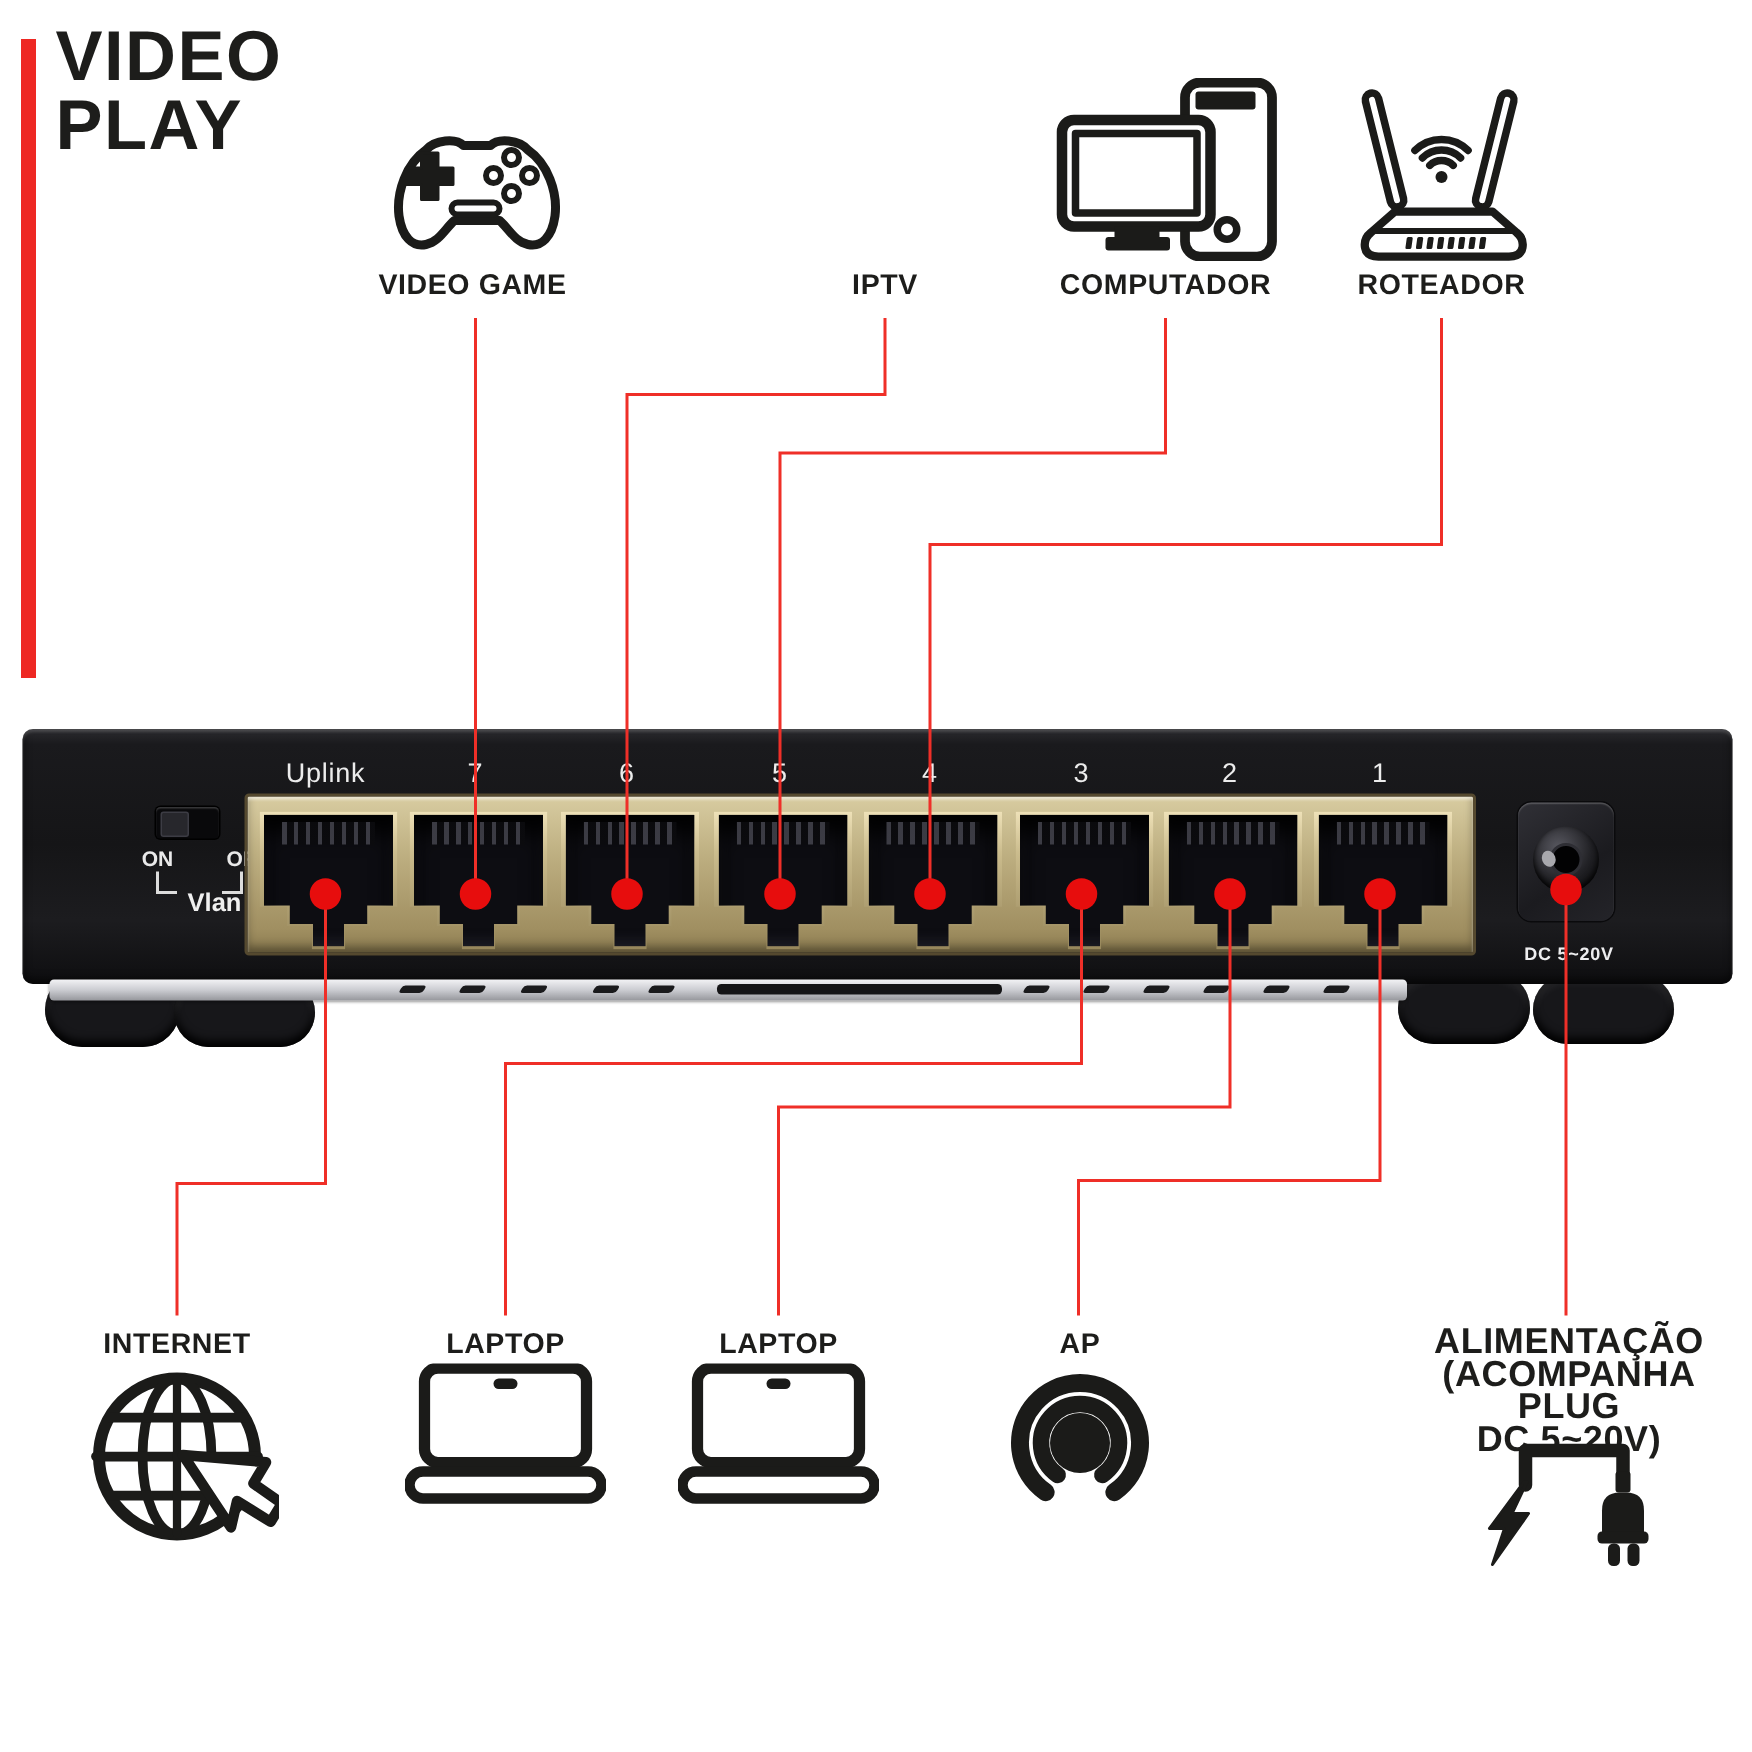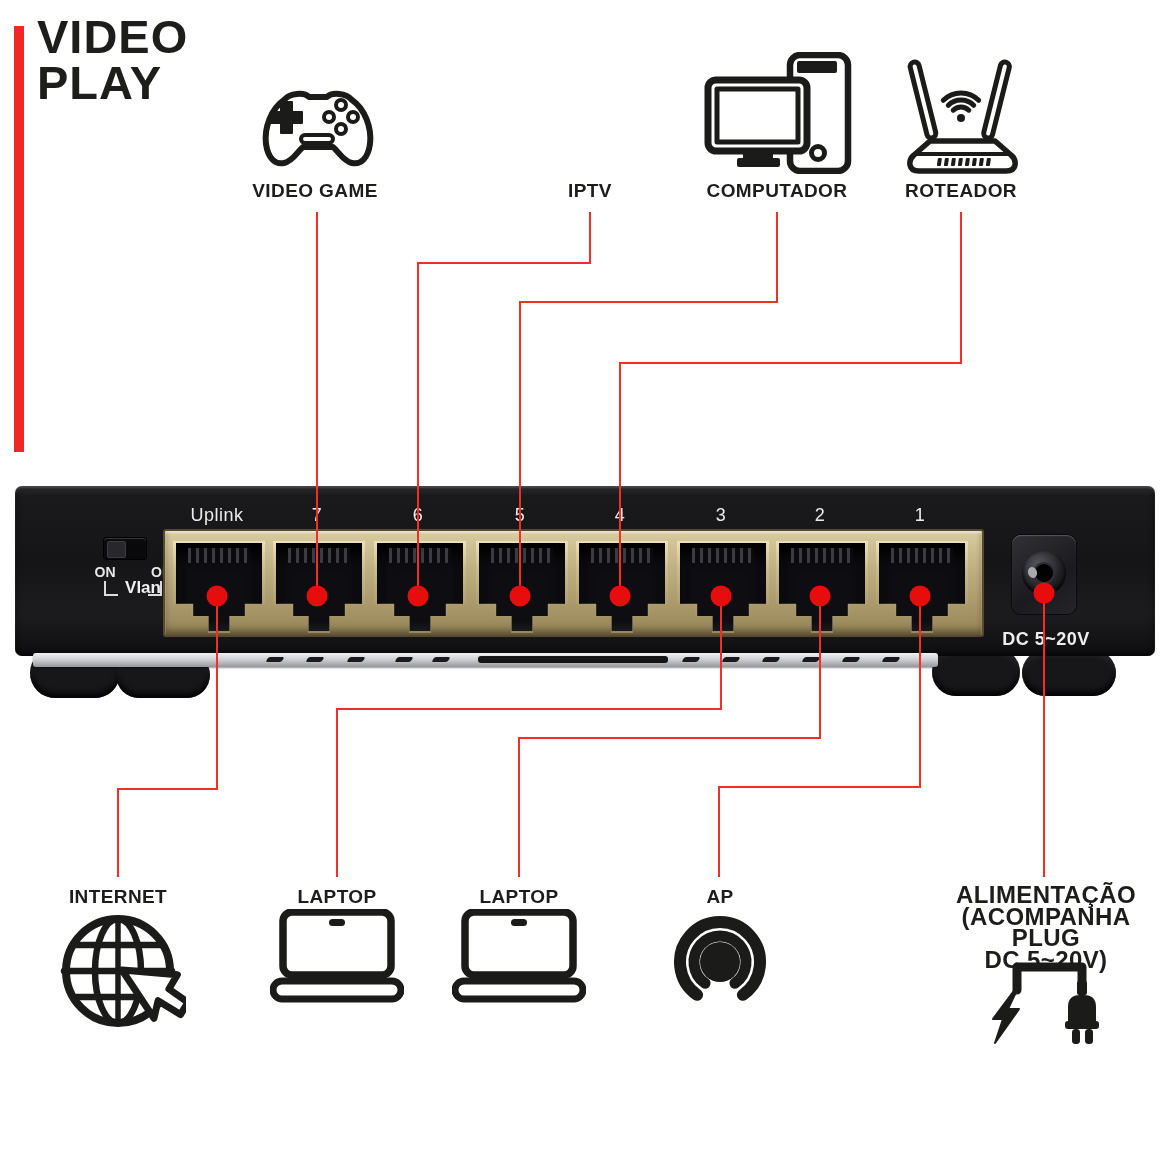--- a/index.html
+++ b/index.html
@@ -37,34 +37,34 @@
   .vlan-slider{position:absolute;left:89px;top:52px;width:42px;height:21px;background:#09090b;
           border-radius:3px;box-shadow:0 0 0 1px #000,inset 0 1px 1px rgba(255,255,255,.2);}
   .vlan-knob{position:absolute;left:3px;top:3px;width:17px;height:15px;background:#27272c;
           border:1px solid #3c3c44;border-radius:2px;}
   .vlan-on,.vlan-off{position:absolute;top:78px;width:60px;text-align:center;font-size:14px;
           font-weight:700;color:#e9e9e9;}
   .vlan-on{left:60px;} .vlan-off{left:120px;}
   .bracket{position:absolute;top:95px;width:12px;height:13px;}
   .bracket.left{left:89px;border-left:2px solid #dcdcdc;border-bottom:2px solid #dcdcdc;}
   .bracket.right{left:133px;border-right:2px solid #dcdcdc;border-bottom:2px solid #dcdcdc;}
-  .vlan-word{position:absolute;left:83px;top:92px;width:90px;text-align:center;font-size:17px;
+  .vlan-word{position:absolute;left:83px;top:106px;width:90px;text-align:center;font-size:17px;
           font-weight:700;color:#f0f0f0;}
   
   .dc-block{position:absolute;left:997px;top:49px;width:64px;height:79px;border-radius:9px;
           background:linear-gradient(145deg,#303036,#1b1b1f 60%,#242429);
           box-shadow:0 0 0 1px #0a0a0c, inset 0 1px 1px rgba(255,255,255,.22);}
   .dc-outer{position:absolute;left:1007px;top:65px;width:44px;height:44px;border-radius:50%;
           background:radial-gradient(circle at 38% 32%,#585860,#212125 55%,#050506);
           box-shadow:inset 0 -2px 4px #000;}
   .dc-inner{position:absolute;left:1018px;top:76px;width:22px;height:22px;border-radius:50%;
           background:#020203;border:2px solid #2e2e34;box-sizing:border-box;}
   .dc-glint{position:absolute;left:1013px;top:81px;width:9px;height:11px;border-radius:50%;
           background:#a8a8ad;transform:rotate(-20deg);}
-  .dc-label{position:absolute;left:971px;top:143px;width:120px;text-align:center;font-size:18px;
+  .dc-label{position:absolute;left:971px;top:143px;width:120px;text-align:center;font-size:12px;
           font-weight:700;color:#ededef;letter-spacing:.5px;}
   
   .silver-strip{position:absolute;left:18px;top:167px;width:905px;height:14px;border-radius:3px;
           background:linear-gradient(180deg,#f2f2f5,#cbccd1 50%,#96979c);
           box-shadow:0 1px 2px rgba(0,0,0,.4);}
   .vent-dash{position:absolute;top:4px;width:16px;height:5px;background:#1a1a1c;border-radius:2px;
           transform:skewX(-30deg);}
   .vent-slot{position:absolute;left:445px;top:3px;width:190px;height:7px;background:#141416;border-radius:3px;}
   .foot{position:absolute;background:#17171a;border-radius:26px;
           box-shadow:inset 0 5px 6px rgba(255,255,255,.07), inset 0 -4px 6px #000;}

